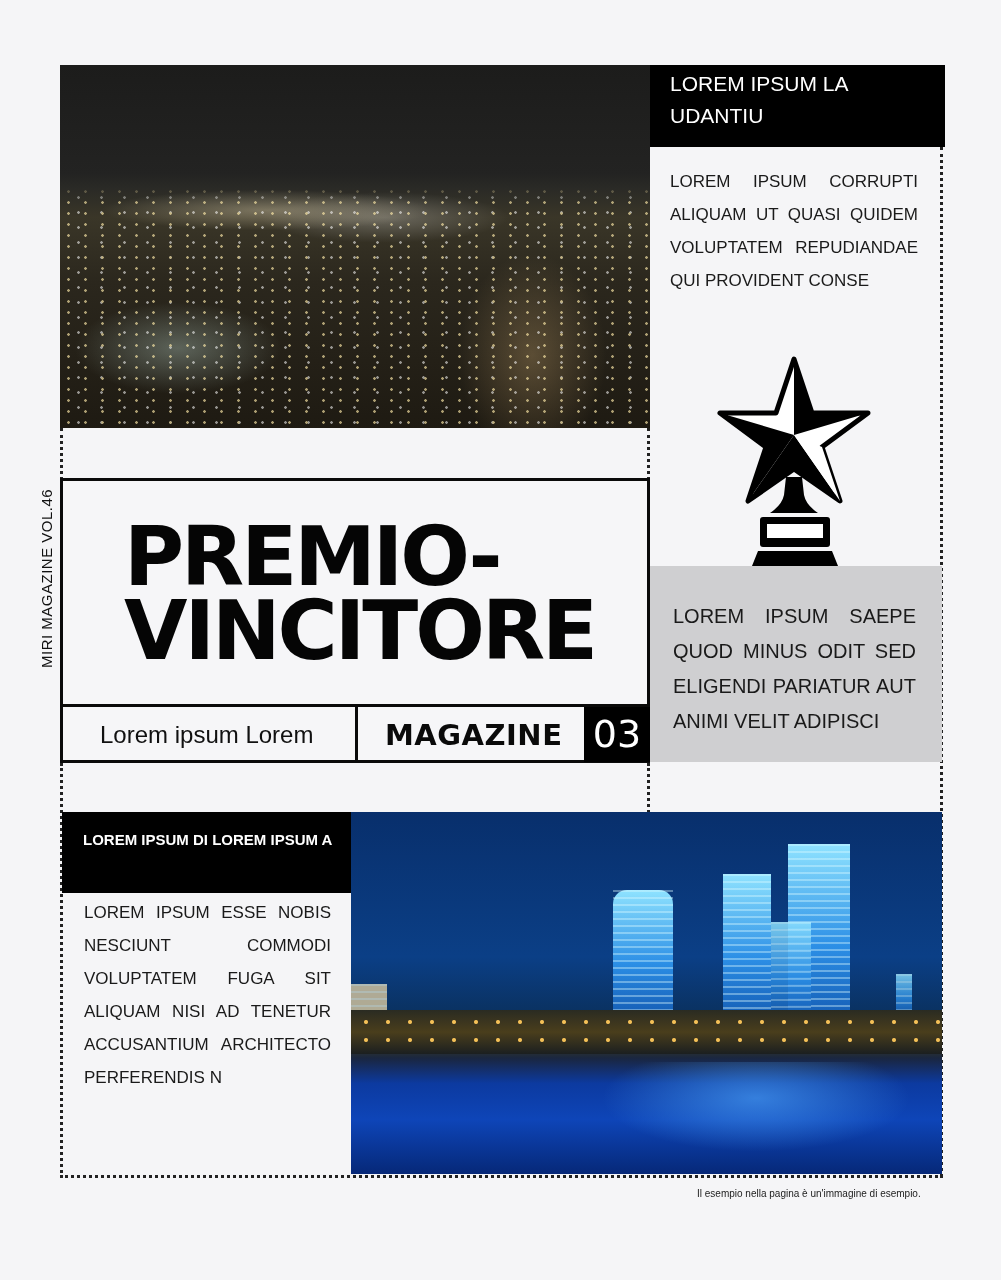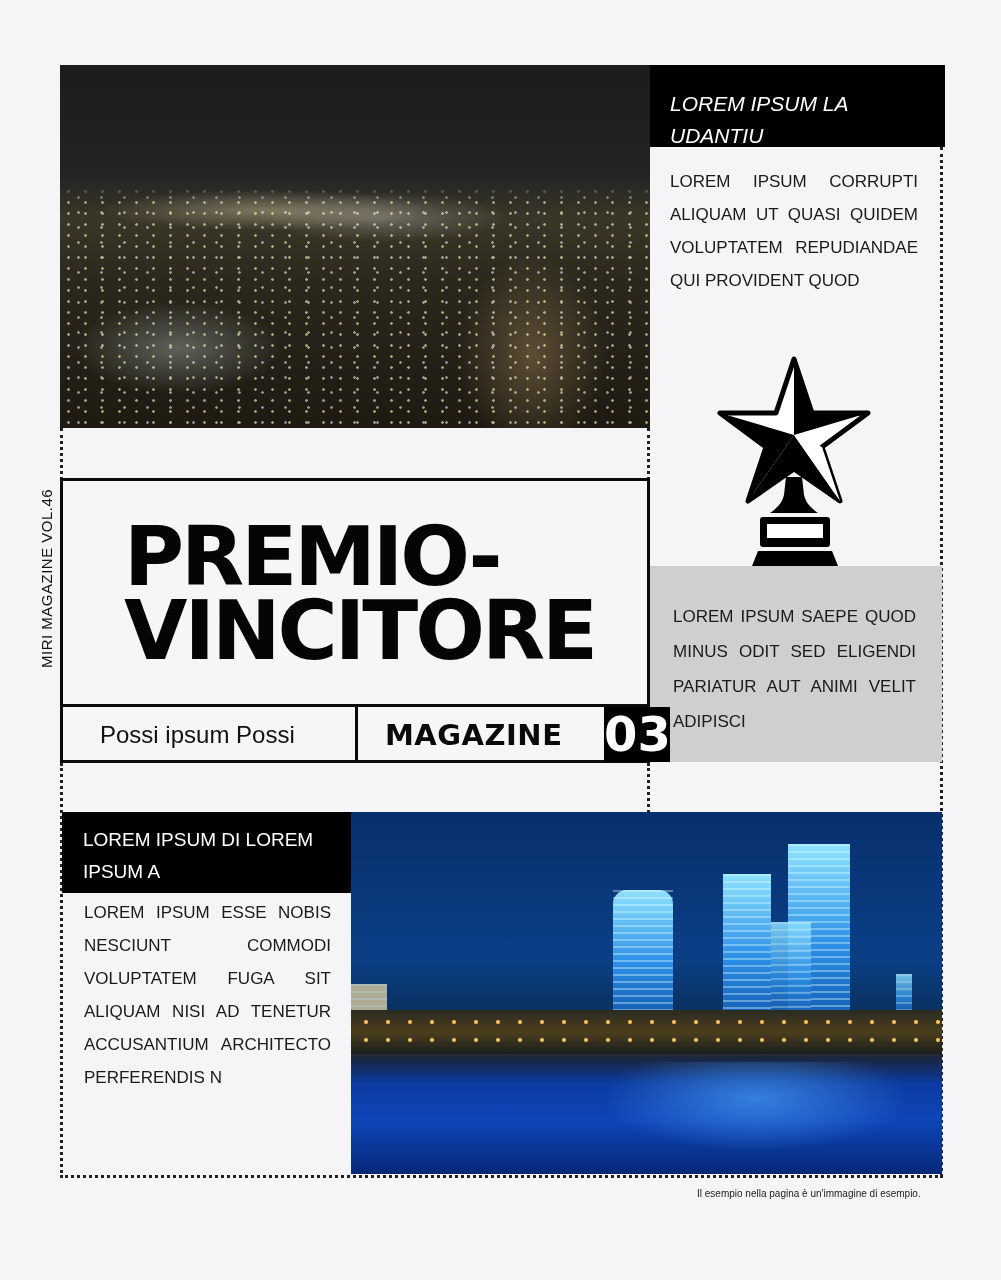--- a/index.html
+++ b/index.html
@@ -22,43 +22,43 @@
       radial-gradient(circle, rgba(255,235,170,0.9) 1px, transparent 1.6px),
       radial-gradient(circle, rgba(255,255,255,0.75) 1px, transparent 1.6px);
     background-size: 17px 11px, 23px 15px;
     background-position: 0 0, 7px 5px;
     -webkit-mask-image: linear-gradient(to bottom, transparent 0%, transparent 33%, #000 38%, #000 100%);
             mask-image: linear-gradient(to bottom, transparent 0%, transparent 33%, #000 38%, #000 100%);
     opacity:0.7;
   }
 
   
-  #box1-head { left:650px; top:65px; width:295px; height:82px; background:#000; color:#fff; box-sizing:border-box; padding:23px 20px 0 20px; font-size:21px; line-height:32px;font-style:italic; }
+  #box1-head { left:650px; top:65px; width:295px; height:82px; background:#000; color:#fff; box-sizing:border-box; padding:3px 20px 0 20px; font-size:21px; line-height:32px; }
   #box1-body { left:650px; top:147px; width:290px; box-sizing:border-box; padding:18px 22px 0 20px; font-size:17px; line-height:33px; text-align:justify; color:#1a1a1a; }
 
   
   #trophy { left:714px; top:355px; width:160px; height:220px; }
 
   
-  #box2 { left:650px; top:566px; width:292px; height:196px; background:#cfcfd1; box-sizing:border-box; padding:33px 26px 0 23px; font-size:17px; line-height:35px; text-align:justify; color:#1a1a1a; }
+  #box2 { left:650px; top:566px; width:292px; height:196px; background:#cfcfd1; box-sizing:border-box; padding:33px 26px 0 23px; font-size:20px; line-height:35px; text-align:justify; color:#1a1a1a; }
 
   
   #title-frame { left:60px; top:478px; width:590px; height:285px; border:3px solid #0a0a0a; box-sizing:border-box; background:#f6f6f8; }
   #title-text { left:80px; top:520px; font-family:"DejaVu Sans", sans-serif; font-weight:bold; font-size:82px; line-height:74px; letter-spacing:-3px; color:#050505;margin-left:44px; }
   #title-divider { left:60px; top:704px; width:590px; height:3px; background:#0a0a0a; }
   #sub-divider { left:355px; top:704px; width:3px; height:59px; background:#0a0a0a; }
   #subtitle { left:100px; top:718px; font-size:24px; line-height:34px; color:#111; }
   #mag-label { left:385px; top:716px; font-family:"DejaVu Sans", sans-serif; font-weight:bold; font-size:29px; line-height:38px; letter-spacing:0.5px; color:#0a0a0a;text-align:right; }
-  #issue { left:584px; top:707px; width:66px; height:55px; background:#000; color:#fff; font-family:"DejaVu Sans", sans-serif; font-weight:bold; font-size:48px; line-height:55px; text-align:center;margin-left:20px; }
+  #issue { left:584px; top:707px; width:66px; height:55px; background:#000; color:#fff; font-family:"DejaVu Sans", sans-serif; font-weight:normal; font-size:38px; line-height:55px; text-align:center; }
 
   
   #vol { left:38px; top:668px; transform-origin:0 0; transform:rotate(-90deg); font-size:15px; letter-spacing:0.5px; color:#111; white-space:nowrap; }
 
   
-  #box3-head { left:62px; top:812px; width:293px; height:81px; background:#000; color:#fff; box-sizing:border-box; padding:12px 20px 0 21px; font-size:19px; line-height:32px; }
+  #box3-head { left:62px; top:812px; width:293px; height:81px; background:#000; color:#fff; box-sizing:border-box; padding:12px 20px 0 21px; font-size:15px; line-height:32px;font-weight:bold; }
   #box3-body { left:62px; top:893px; width:289px; box-sizing:border-box; padding:3px 20px 0 22px; font-size:17px; line-height:33px; text-align:justify; color:#1a1a1a; }
 
   
   #photo2 { left:351px; top:812px; width:591px; height:362px; overflow:hidden;
     background: linear-gradient(to bottom, #082f6c 0%, #0b3f86 40%, #0a2f5a 58%, #3a3a1c 64%, #1a2640 68%, #0c3aa0 75%, #0e45b8 85%, #062878 100%); }
   #photo2 .bldg { position:absolute; background:linear-gradient(to bottom, #8fe3ff, #2c8fe6 60%, #1660b8); }
   #photo2 .bldg::after { content:""; position:absolute; inset:0;
     background-image: repeating-linear-gradient(to bottom, rgba(220,250,255,0.7) 0 2px, transparent 2px 7px); opacity:0.55; }
   #photo2 .shore { position:absolute; left:0; right:0; top:198px; height:44px;
     background: linear-gradient(to bottom, #2a2b22, #4a3e1c 50%, #1b1f20); }
@@ -80,21 +80,21 @@
 <div class="dot-v" style="left:940px; top:147px; height:1030px;"></div>
 <div class="dot-h" style="left:60px; top:1175px; width:883px;"></div>
 
 <div id="photo1" class="abs">
   <div class="lights"></div>
 </div>
 
 <div id="box1-head" class="abs">
   <span>LOREM IPSUM LA UDANTIU</span>
 </div>
-<div id="box1-body" class="abs">LOREM IPSUM CORRUPTI ALIQUAM UT QUASI QUIDEM VOLUPTATEM REPUDIANDAE QUI PROVIDENT QUOD</div>
+<div id="box1-body" class="abs">LOREM IPSUM CORRUPTI ALIQUAM UT QUASI QUIDEM VOLUPTATEM REPUDIANDAE QUI PROVIDENT CONSE</div>
 
 <svg id="trophy" class="abs" viewBox="0 0 160 220">
 
   <polygon points="80,4 98,58 154,58 108,92 126,146 80,114 34,146 52,92 6,58 62,58" fill="#fff" stroke="#000" stroke-width="5" stroke-linejoin="round"></polygon>
   <polygon points="80,4 98,58 154,58 80,80" fill="#000"></polygon>
   <polygon points="80,80 34,146 52,92 6,58" fill="#000"></polygon>
   <polygon points="80,80 126,146 80,114 34,146" fill="#000"></polygon>
   <polygon points="80,80 126,146 108,92" fill="#fff"></polygon>
 
   <path d="M72,122 L88,122 L90,140 Q92,150 104,158 L56,158 Q68,150 70,140 Z" fill="#000"></path>
@@ -107,21 +107,21 @@
 
 <div id="box2" class="abs">LOREM IPSUM SAEPE QUOD MINUS ODIT SED ELIGENDI PARIATUR AUT ANIMI VELIT ADIPISCI</div>
 
 <div id="title-frame" class="abs"></div>
 <div id="title-text" class="abs">
   <div>PREMIO-</div>
   <div>VINCITORE</div>
 </div>
 <div id="title-divider" class="abs"></div>
 <div id="sub-divider" class="abs"></div>
-<div id="subtitle" class="abs">Possi ipsum Possi</div>
+<div id="subtitle" class="abs">Lorem ipsum Lorem</div>
 <div id="mag-label" class="abs">MAGAZINE</div>
 <div id="issue" class="abs">03</div>
 
 <div id="vol" class="abs">MIRI MAGAZINE VOL.46</div>
 
 <div id="box3-head" class="abs">
   <span>LOREM IPSUM DI LOREM IPSUM A</span>
 </div>
 <div id="box3-body" class="abs">LOREM IPSUM ESSE NOBIS NESCIUNT COMMODI VOLUPTATEM FUGA SIT ALIQUAM NISI AD TENETUR ACCUSANTIUM ARCHITECTO PERFERENDIS N</div>
 

